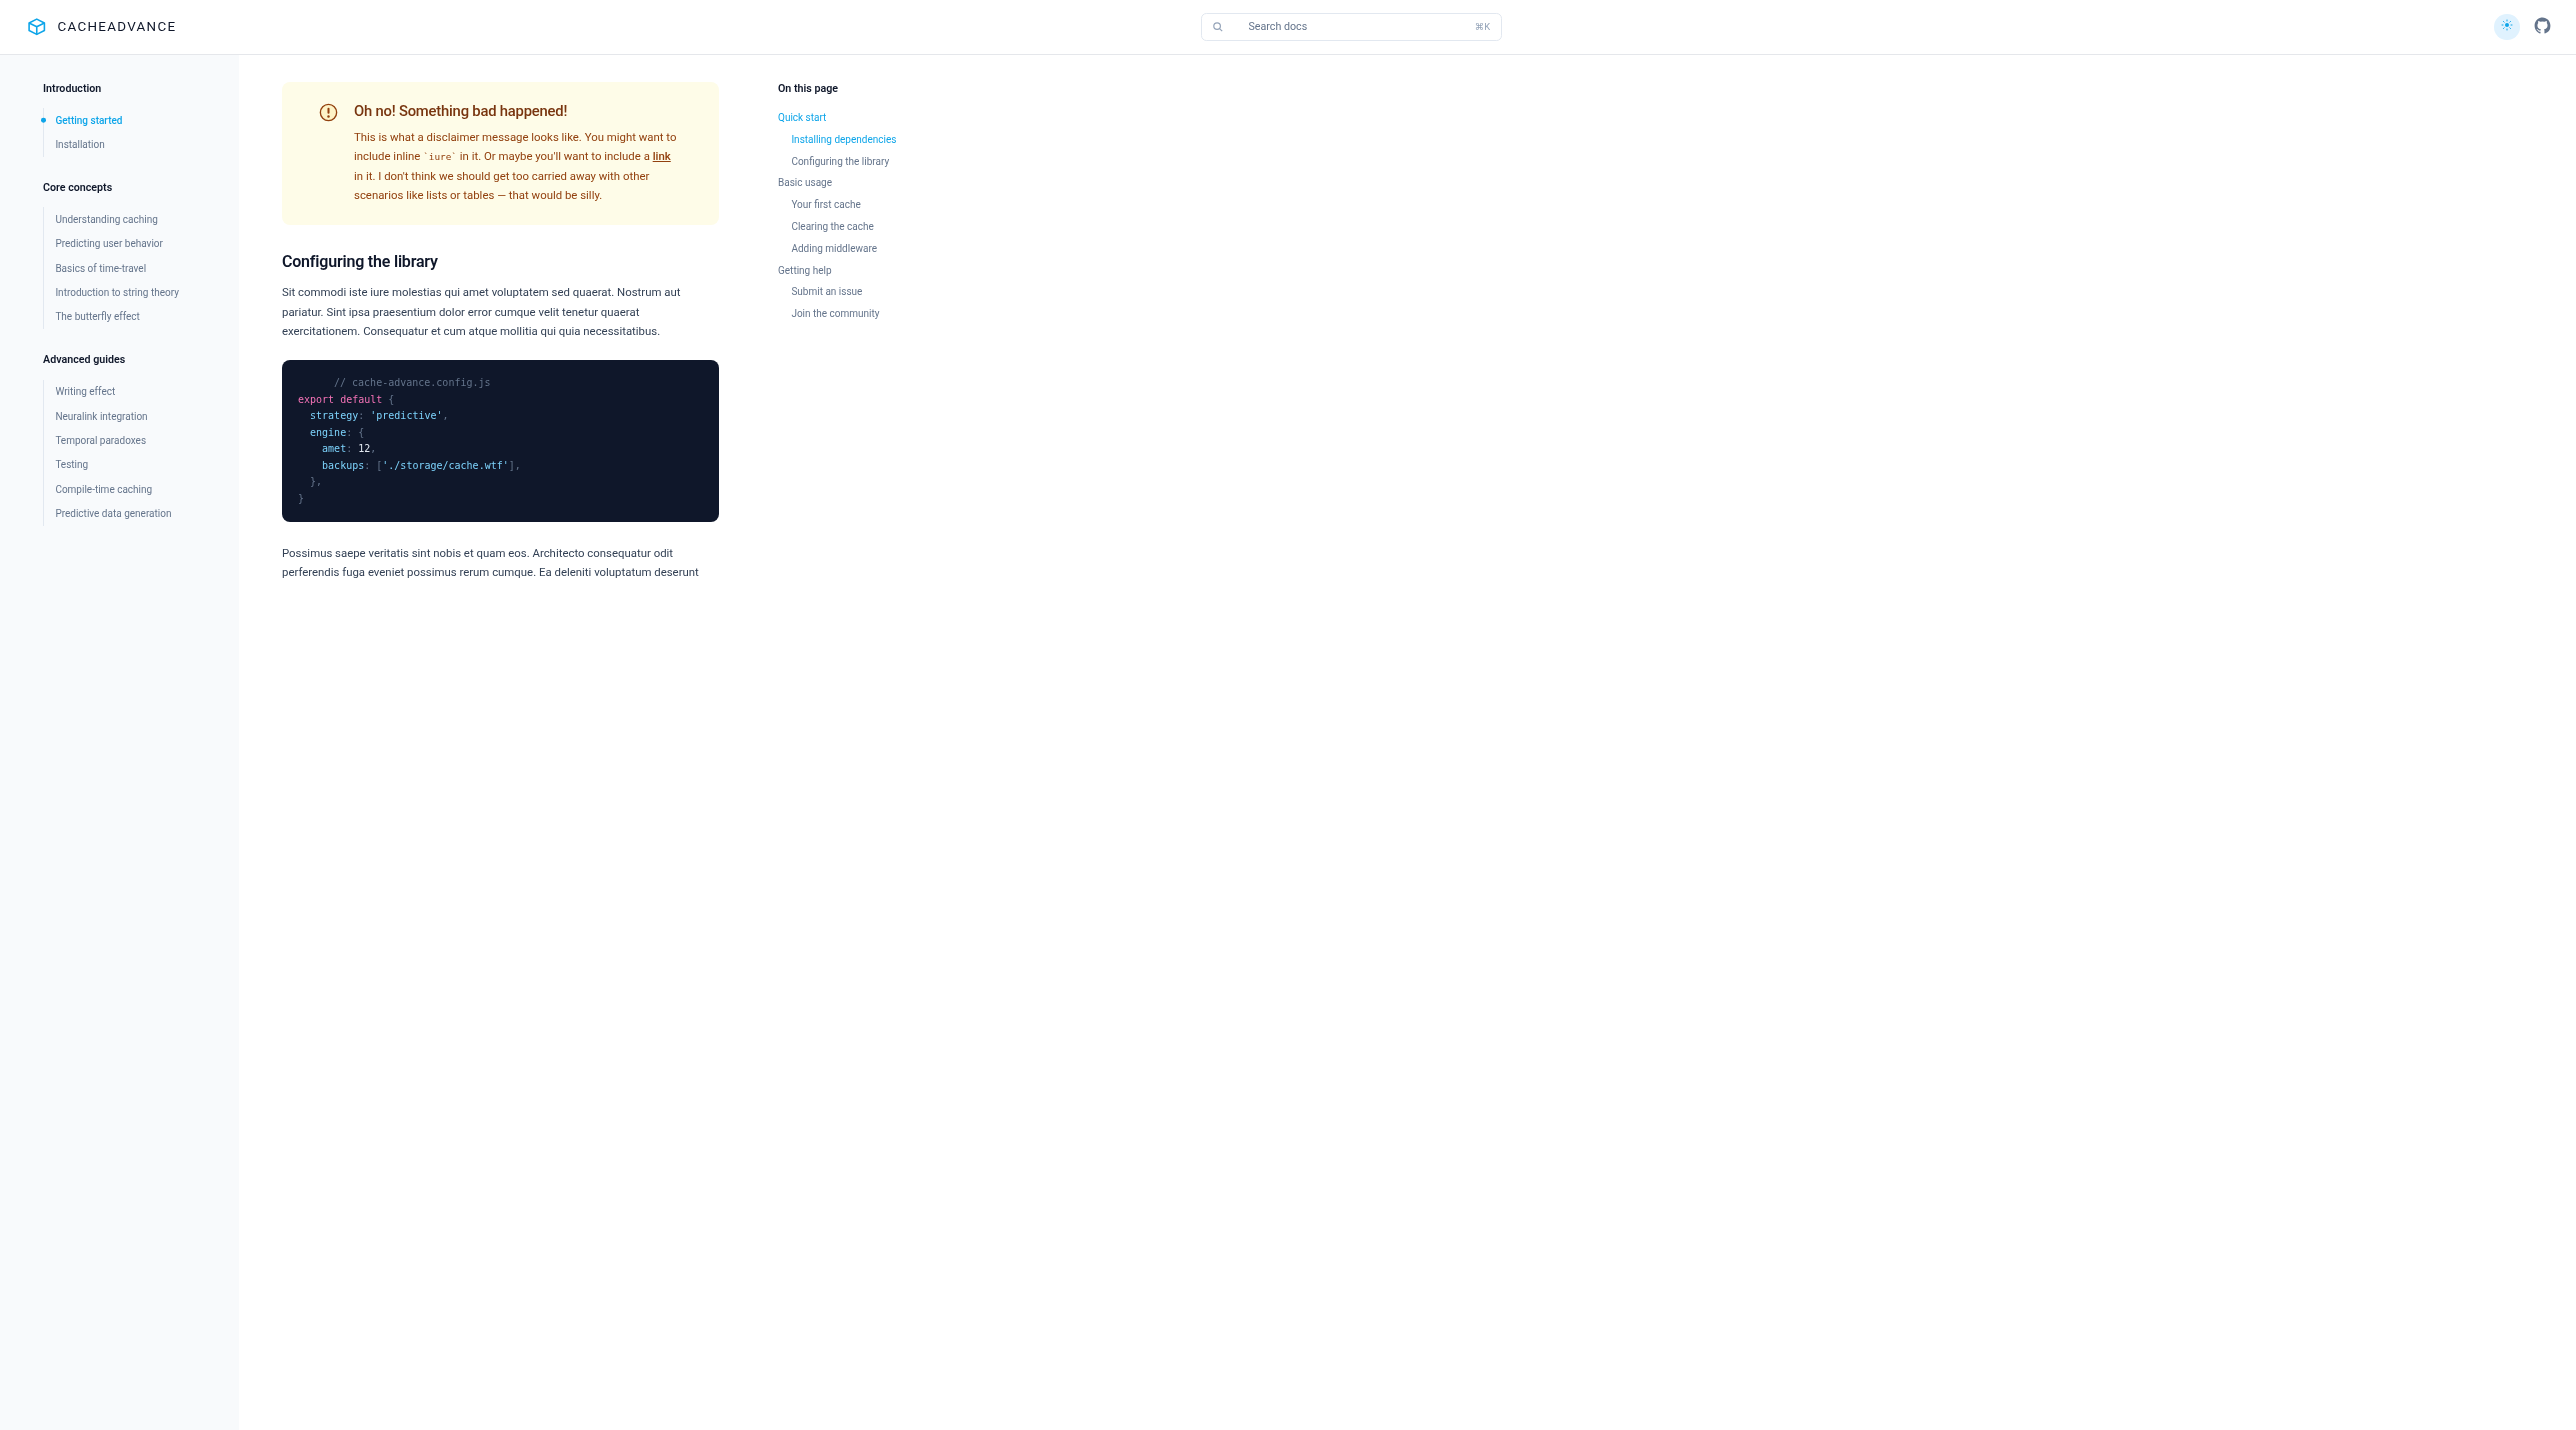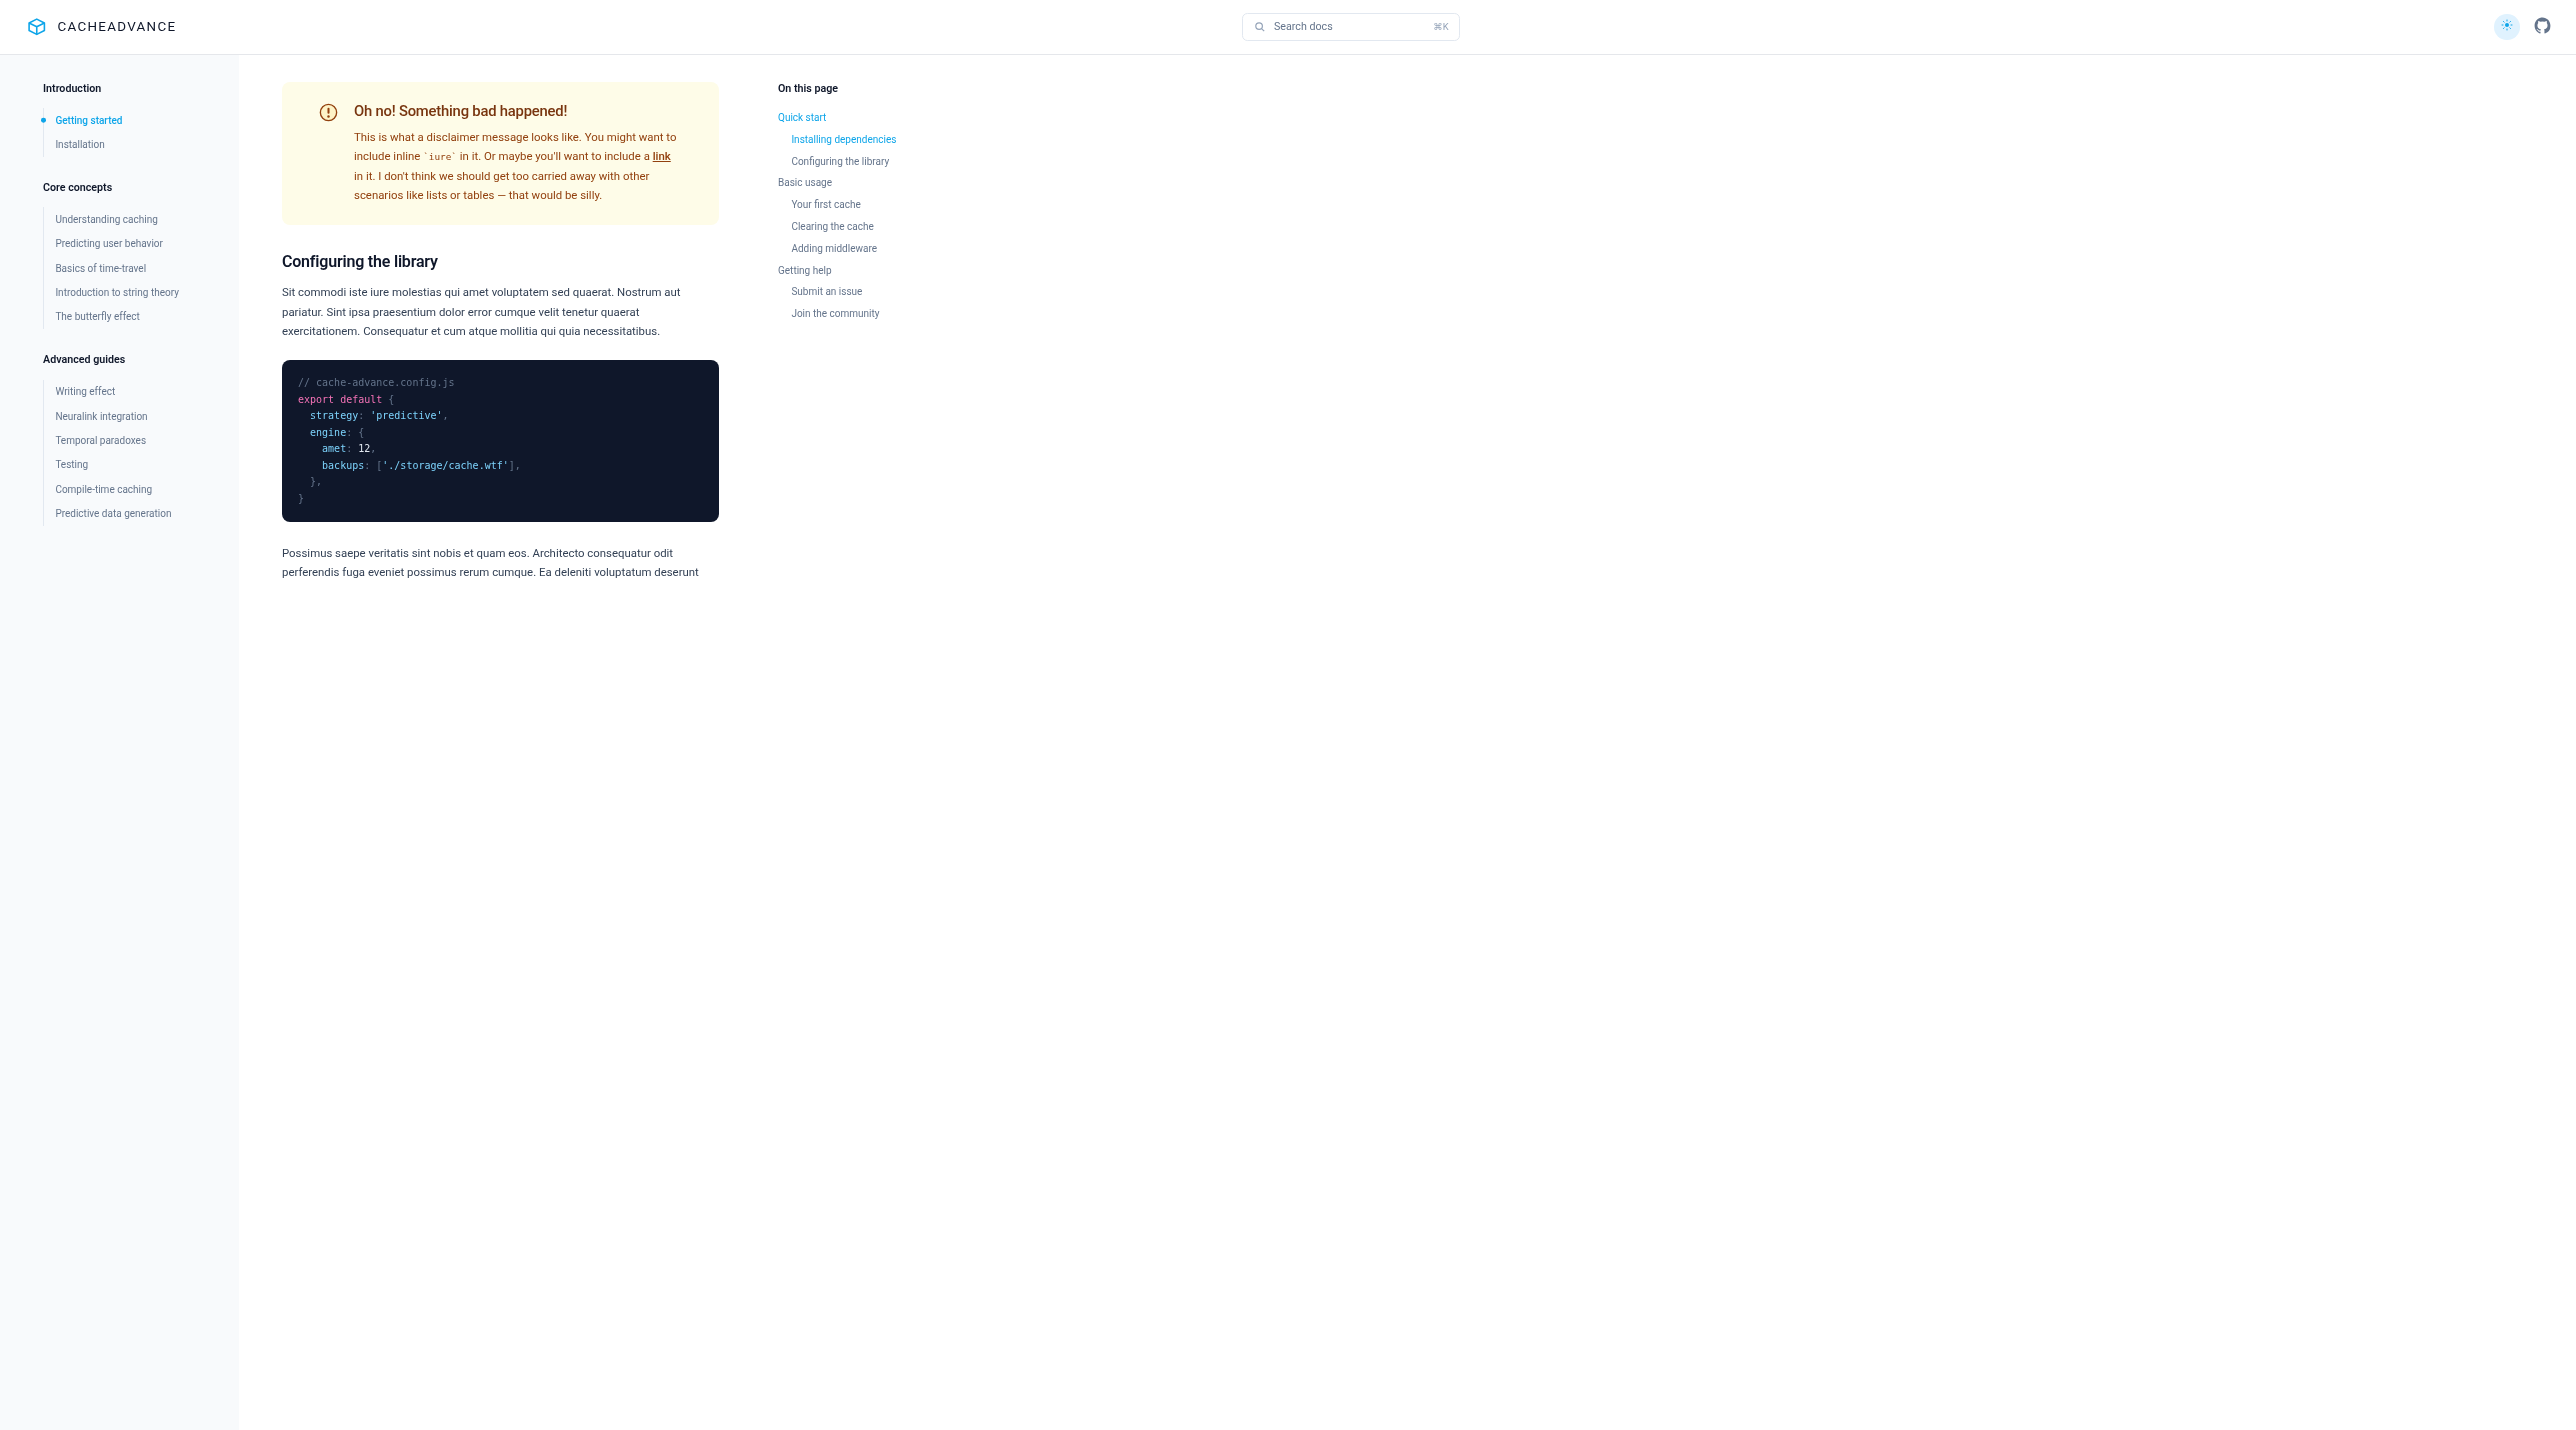--- a/index.html
+++ b/index.html
@@ -2,21 +2,21 @@
 <html style="font-size:10.7px"><head>
 <meta charset="utf-8">
 <style>
 * { margin: 0; padding: 0; box-sizing: border-box; }
 body { font-family: -apple-system, BlinkMacSystemFont, 'Segoe UI', Roboto, 'Helvetica Neue', Arial, sans-serif; color: #0f172a; background: #fff; font-size: 10.7px; }
 .header { display: flex; align-items: center; justify-content: space-between; padding: 12.7px 24px; border-bottom: 0.7px solid #e5e7eb; background: #fff; }
 .header-left { display: flex; align-items: center; gap: 8px; }
 .logo-icon { width: 25.5px; height: 25.5px; }
 .brand-text { font-weight: 400; font-size: 13.4px; letter-spacing: 1.3px; color: #0f172a; }
 .search-wrap { flex: 1; display: flex; justify-content: center; }
-.search-box { display: flex; align-items: center; gap: 8px; width: 218px; padding: 6.7px 10.7px; border: 0.7px solid #e2e8f0; border-radius: 5.4px; background: #fff; margin-left: 32px; }
+.search-box { display: flex; align-items: center; gap: 24px; width: 301px; padding: 6.7px 10.7px; border: 0.7px solid #e2e8f0; border-radius: 5.4px; background: #fff; margin-left: 32px; }
 .search-icon { width: 12px; height: 12px; color: #94a3b8; }
 .search-text { flex: 1; color: #64748b; font-size: 10.7px; }
 .search-kbd { color: #94a3b8; font-size: 9.4px; }
 .header-right { display: flex; align-items: center; gap: 13.4px; }
 .theme-btn { width: 25.5px; height: 25.5px; border-radius: 50%; background: #e0f2fe; display: flex; align-items: center; justify-content: center; }
 .sun-icon { width: 12px; height: 12px; color: #0ea5e9; }
 .github-icon { width: 19px; height: 19px; color: #64748b; }
 .layout { display: flex; min-height: calc(100vh - 52px); }
 .sidebar { width: 239px; background: #f8fafc; padding: 27px 13.4px 27px 43px; }
 .nav-section { margin-bottom: 24px; }
@@ -30,21 +30,21 @@
 .callout-icon { width: 19px; height: 19px; flex-shrink: 0; margin-top: 1.3px; }
 .callout-icon svg { width: 19px; height: 19px; }
 .callout-body { flex: 1; }
 .callout-title { font-size: 14.8px; font-weight: 500; color: #78350f; margin-bottom: 8px; letter-spacing: -0.2px; }
 .callout-text { font-size: 11.4px; line-height: 1.7; color: #92400e; }
 .callout-text .code-inline { font-family: ui-monospace, SFMono-Regular, Menlo, monospace; font-size: 9.4px; }
 .callout-text .link { text-decoration: underline; font-weight: 500; }
 .section-heading { font-size: 16px; font-weight: 600; color: #0f172a; margin-bottom: 12px; letter-spacing: -0.2px; }
 .body-text { font-size: 11.4px; line-height: 1.7; color: #334155; margin-bottom: 19px; }
 .code-block { background: #0f172a; border-radius: 8px; padding: 14.8px 16px; font-family: ui-monospace, SFMono-Regular, Menlo, monospace; font-size: 10px; line-height: 1.65; color: #e2e8f0; margin-bottom: 21.5px; overflow-x: auto; white-space: pre; }
-.c-comment { color: #64748b; }
+.c-comment { color: #64748b; margin-left: 36px; }
 .c-keyword { color: #f472b6; }
 .c-prop { color: #7dd3fc; }
 .c-string { color: #7dd3fc; }
 .c-num { color: #e2e8f0; }
 .c-punct { color: #64748b; }
 .toc { width: 196px; padding: 27px 16px; }
 .toc-title { font-weight: 600; font-size: 10.7px; color: #0f172a; margin-bottom: 12px; }
 .toc-list { list-style: none; font-size: 10px; }
 .toc-item { padding: 5.4px 0; color: #64748b; cursor: pointer; }
 .toc-item.l2 { padding-left: 13.4px; }

